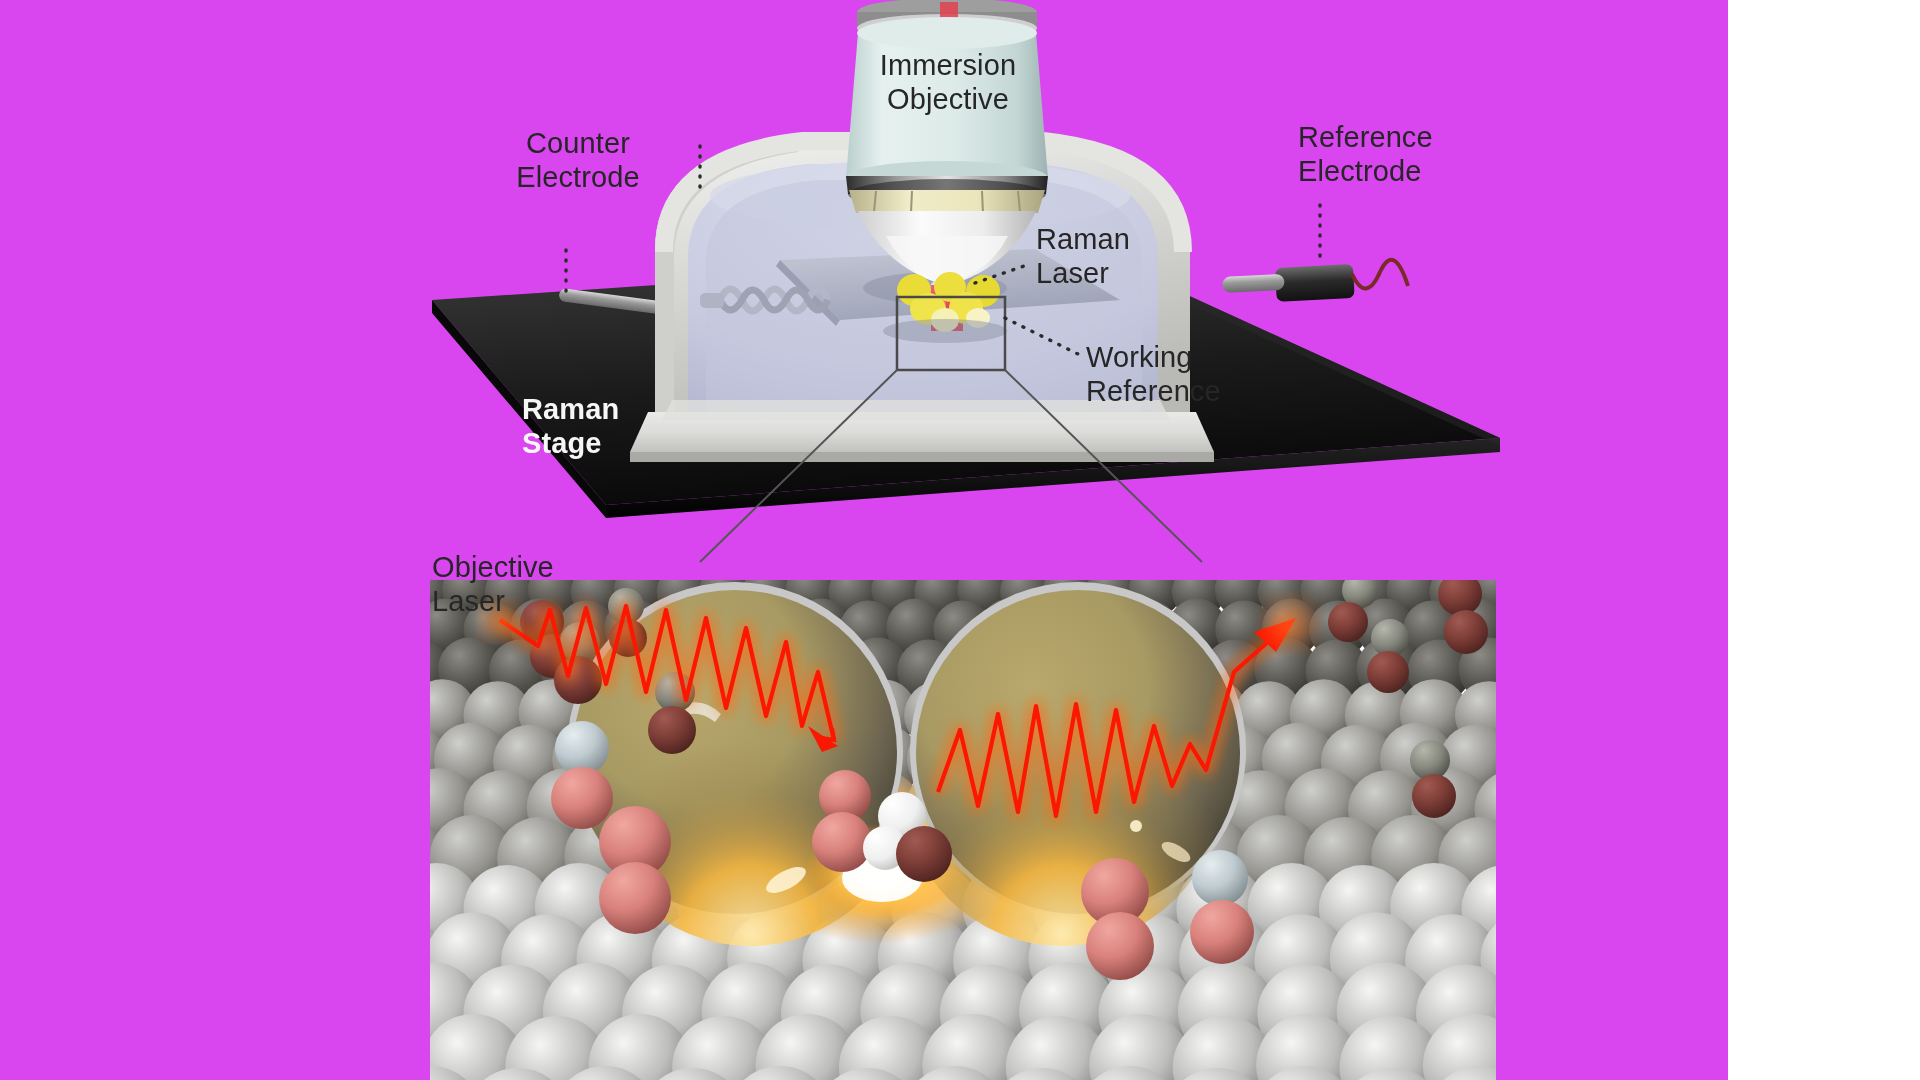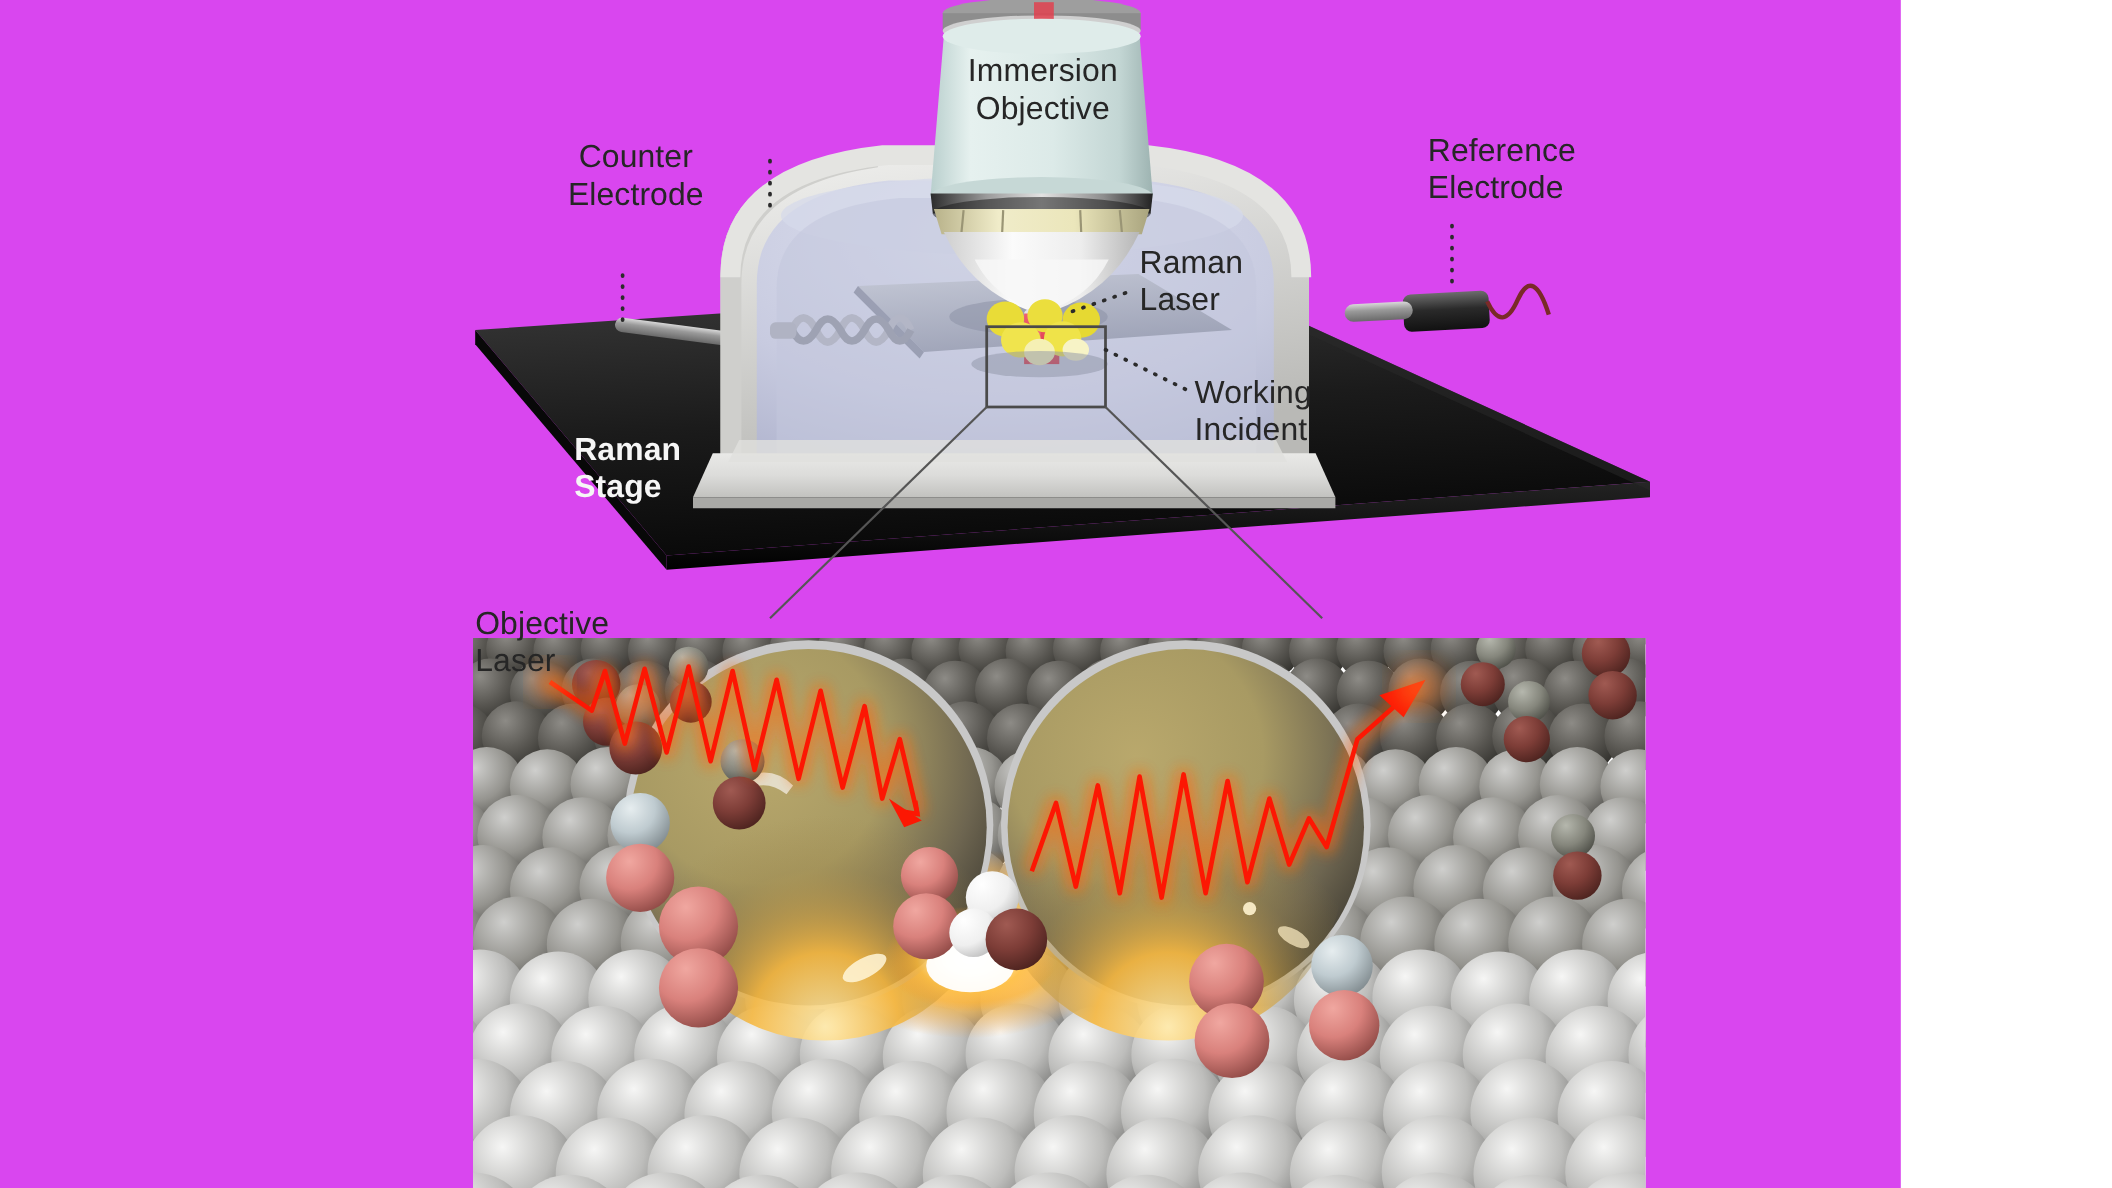--- a/index.html
+++ b/index.html
@@ -211,21 +211,21 @@
   <div class="lbl c" style="left:478px;top:126px;width:200px;">Counter
 Electrode</div>
 
   <div class="lbl" style="left:1270px;top:120px;width:230px;margin-left:28px;">Reference
 Electrode</div>
 
   <div class="lbl" style="left:1036px;top:222px;width:200px;">Raman
 Laser</div>
 
   <div class="lbl" style="left:1086px;top:340px;width:230px;">Working
-Incident</div>
+Reference</div>
 
   <div class="lbl lbl-white" style="left:522px;top:392px;width:190px;">Raman
 Stage</div>
 
   <div id="lower">
     <svg viewBox="0 0 1066 500" width="1066" height="500">
       <defs>
         <radialGradient id="gAu" cx="0.36" cy="0.3" r="0.85">
           <stop offset="0" stop-color="#b9a86c"></stop>
           <stop offset="0.42" stop-color="#a89a63"></stop>

